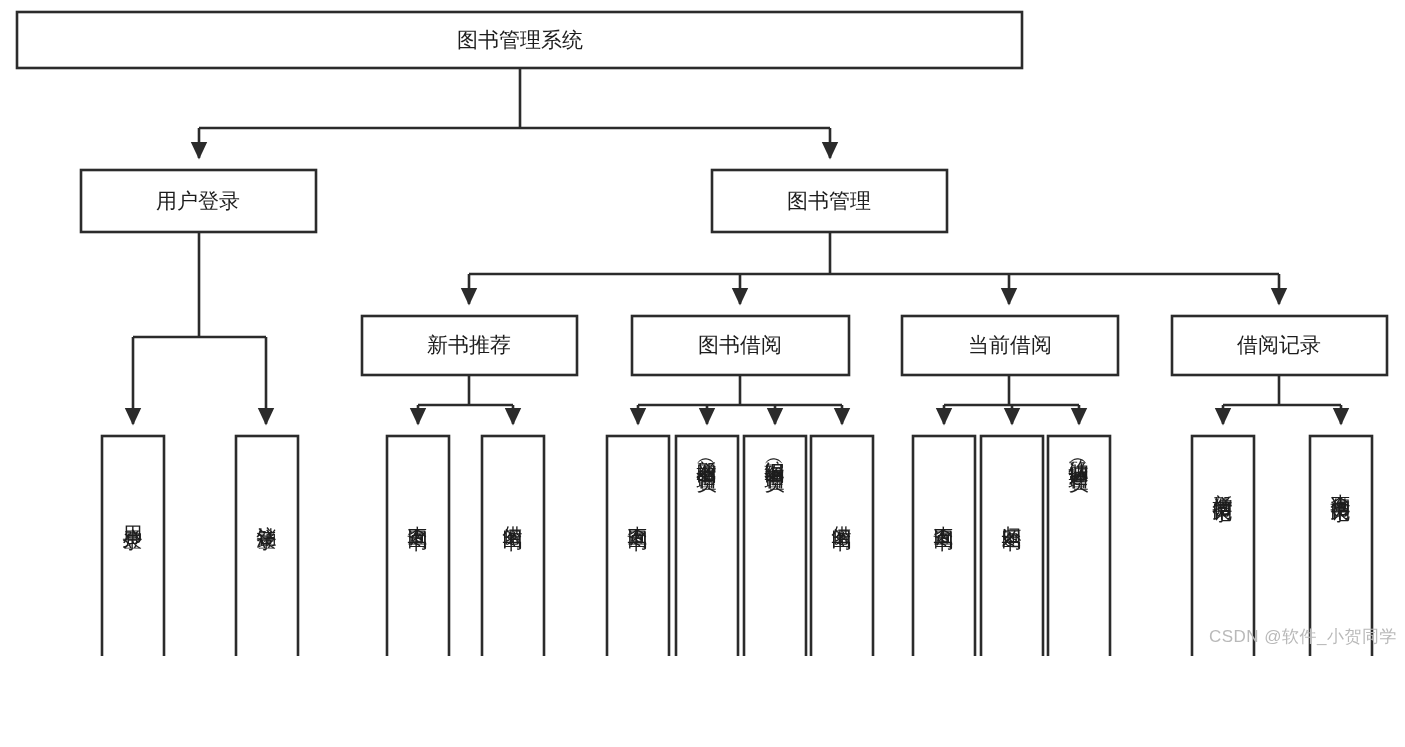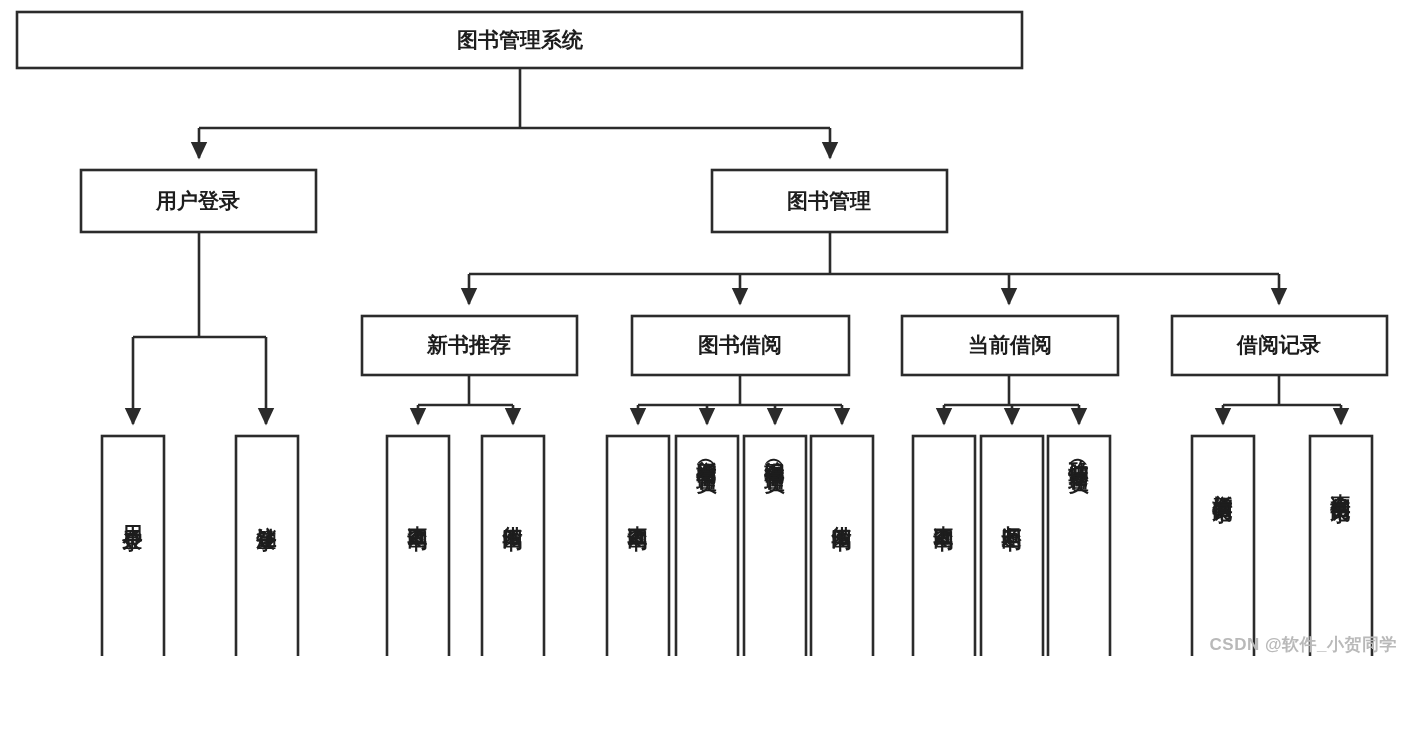--- a/index.html
+++ b/index.html
@@ -10,21 +10,20 @@
   }
   body {
     font-family: "Liberation Sans", "DejaVu Sans", sans-serif;
   }
   #diagram-root {
     position: relative;
     width: 1405px;
     height: 656px;
     background: #ffffff;
     overflow: hidden;
-    font-weight: bold;
   }
   svg#tree-svg {
     position: absolute;
     left: 0;
     top: 0;
     width: 1405px;
     height: 747px;
     display: block;
   }
   .node-rect {
@@ -67,21 +66,21 @@
     color: #1d1d1d;
     writing-mode: vertical-rl;
     text-orientation: upright;
     letter-spacing: 2px;
     line-height: 1;
     white-space: nowrap;
   }
   .watermark {
     position: absolute;
     right: 8px;
-    bottom: 0;
+    bottom: 8px;
     font-family: "Liberation Sans", "DejaVu Sans", sans-serif;
     font-size: 17px;
     color: #b9b9b9;
     letter-spacing: 0.5px;
     white-space: nowrap;
     pointer-events: none;
   }
 </style>
 </head>
 <body>

